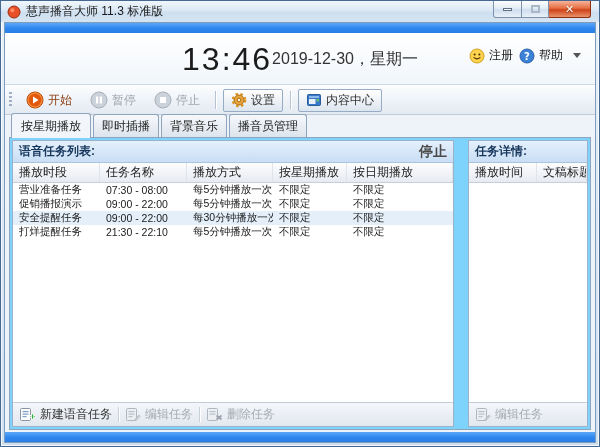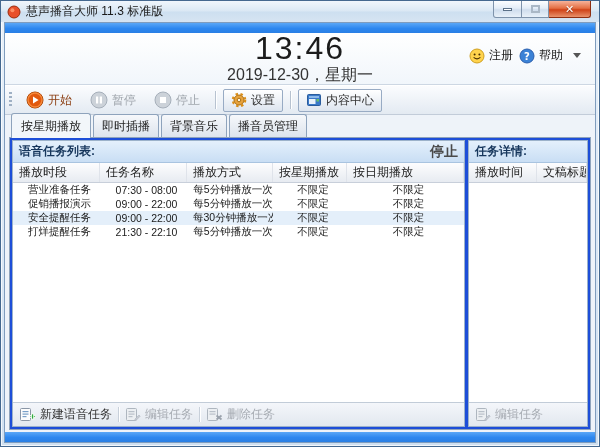--- a/index.html
+++ b/index.html
@@ -44,21 +44,21 @@
   .frame{
     flex:1; margin:0 3px 3px; border:1px solid #7f9cbd; background:#eef3f9;
     display:flex; flex-direction:column; overflow:hidden;
   }
 
   
   .clock-panel{
     height:52px; position:relative; flex:0 0 auto;
     background:linear-gradient(180deg,#ffffff,#f1f6fb);
     border-bottom:1px solid #cdd7e3;
-    display:flex; flex-direction:column; align-items:center; justify-content:center;
+    display:flex; flex-direction:row; align-items:center; justify-content:center;
   }
   .clock-time{ font-size:32px; line-height:32px; color:#1c1c1c; letter-spacing:2px; }
   .clock-date{ font-size:16px; color:#333; margin-top:1px; }
   .account{ position:absolute; right:14px; top:14px; display:flex; align-items:center; gap:6px; font-size:12px; color:#222; }
   .acct-btn{ display:flex; align-items:center; gap:4px; cursor:default; }
   .arrow-down{ width:0;height:0;border-left:4px solid transparent;border-right:4px solid transparent;border-top:5px solid #555; margin-left:4px; }
 
   
   .toolbar{
     height:30px; flex:0 0 auto; display:flex; align-items:center; gap:2px; padding:0 4px;
@@ -77,22 +77,22 @@
   .tabbar{ height:22px; flex:0 0 auto; display:flex; align-items:flex-end; gap:2px; padding:0 0 0 6px; }
   .tab{
     font-size:12px; color:#222; padding:3px 8px 2px;
     border:1px solid #8ea3bc; border-bottom:none; border-radius:3px 3px 0 0;
     background:linear-gradient(180deg,#f6f8fb,#dde4ed); margin-bottom:0;
   }
   .tab.active{ background:#f2f6fa; padding:4px 9px 3px; position:relative; z-index:2; margin-bottom:-1px; }
 
   
   .content{
-    flex:1; margin:0 4px 2px; border:1px solid #8ea3bc; background:#1d4ed8;
-    display:flex; gap:3px; padding:2px; overflow:hidden; position:relative; z-index:1;text-align:center;
+    flex:1; margin:0 4px 2px; border:1px solid #8ea3bc; background:#7dd3fc;
+    display:flex; gap:14px; padding:2px; overflow:hidden; position:relative; z-index:1;
   }
   .panel{ border:1px solid #9cb2ca; background:#fff; display:flex; flex-direction:column; overflow:hidden; }
   .panel.left{ flex:1; }
   .panel.right{ width:120px; flex:0 0 auto; }
 
   .band{
     height:22px; flex:0 0 auto; display:flex; align-items:center; justify-content:space-between;
     padding:0 6px; background:linear-gradient(180deg,#e4f0fc,#c9def4);
     border-bottom:1px solid #a9c4e0;
   }

